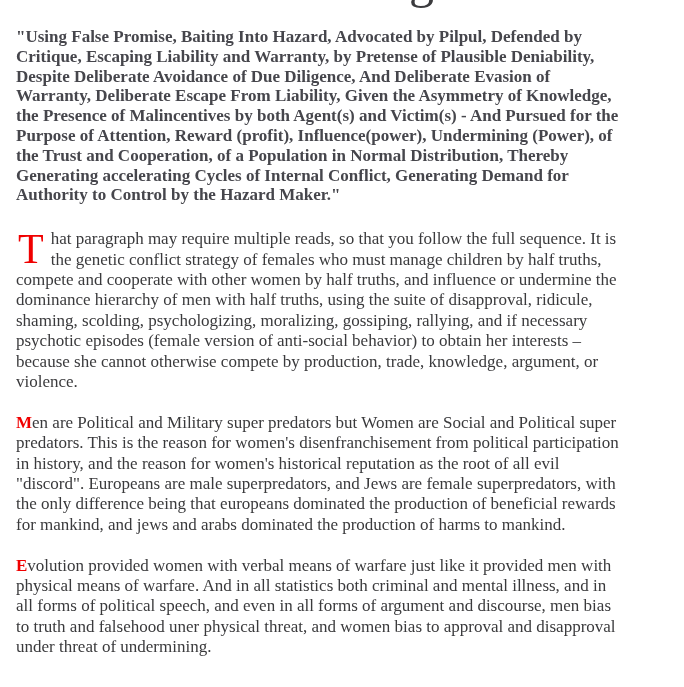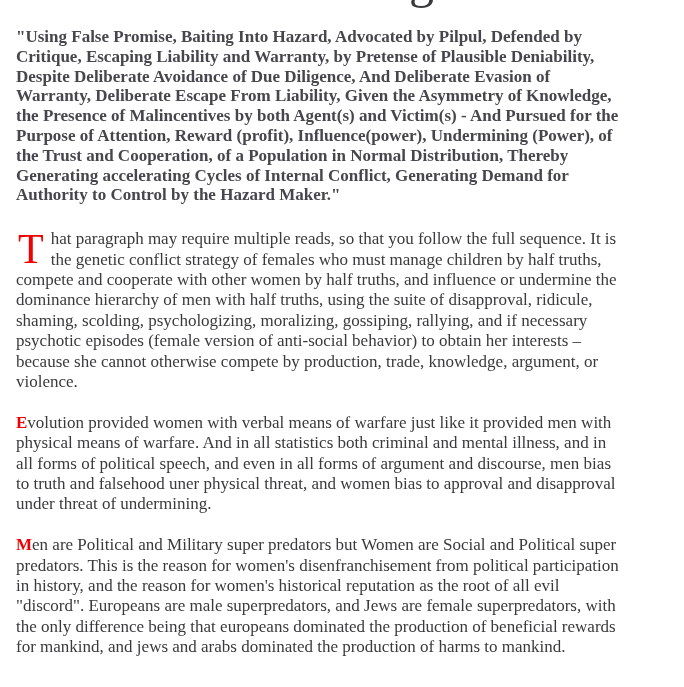--- a/index.html
+++ b/index.html
@@ -81,27 +81,27 @@
 
     <p class="para"><span class="dropcap">T</span><span class="ptext">hat paragraph may require multiple reads, so that you follow the full sequence. It is
 the genetic conflict strategy of females who must manage children by half truths,
 compete and cooperate with other women by half truths, and influence or undermine the
 dominance hierarchy of men with half truths, using the suite of disapproval, ridicule,
 shaming, scolding, psychologizing, moralizing, gossiping, rallying, and if necessary
 psychotic episodes (female version of anti-social behavior) to obtain her interests –
 because she cannot otherwise compete by production, trade, knowledge, argument, or
 violence.</span></p>
 
-    <p class="para"><span class="initial">E</span><span class="ptext">volution provided women with verbal means of warfare just like it provided men with
-physical means of warfare. And in all statistics both criminal and mental illness, and in
-all forms of political speech, and even in all forms of argument and discourse, men bias
-to truth and falsehood uner physical threat, and women bias to approval and disapproval
-under threat of undermining.</span></p>
-
     <p class="para"><span class="initial">M</span><span class="ptext">en are Political and Military super predators but Women are Social and Political super
 predators. This is the reason for women's disenfranchisement from political participation
 in history, and the reason for women's historical reputation as the root of all evil
 "discord". Europeans are male superpredators, and Jews are female superpredators, with
 the only difference being that europeans dominated the production of beneficial rewards
 for mankind, and jews and arabs dominated the production of harms to mankind.</span></p>
 
+    <p class="para"><span class="initial">E</span><span class="ptext">volution provided women with verbal means of warfare just like it provided men with
+physical means of warfare. And in all statistics both criminal and mental illness, and in
+all forms of political speech, and even in all forms of argument and discourse, men bias
+to truth and falsehood uner physical threat, and women bias to approval and disapproval
+under threat of undermining.</span></p>
+
   </div>
 </div>
 
 </body></html>

